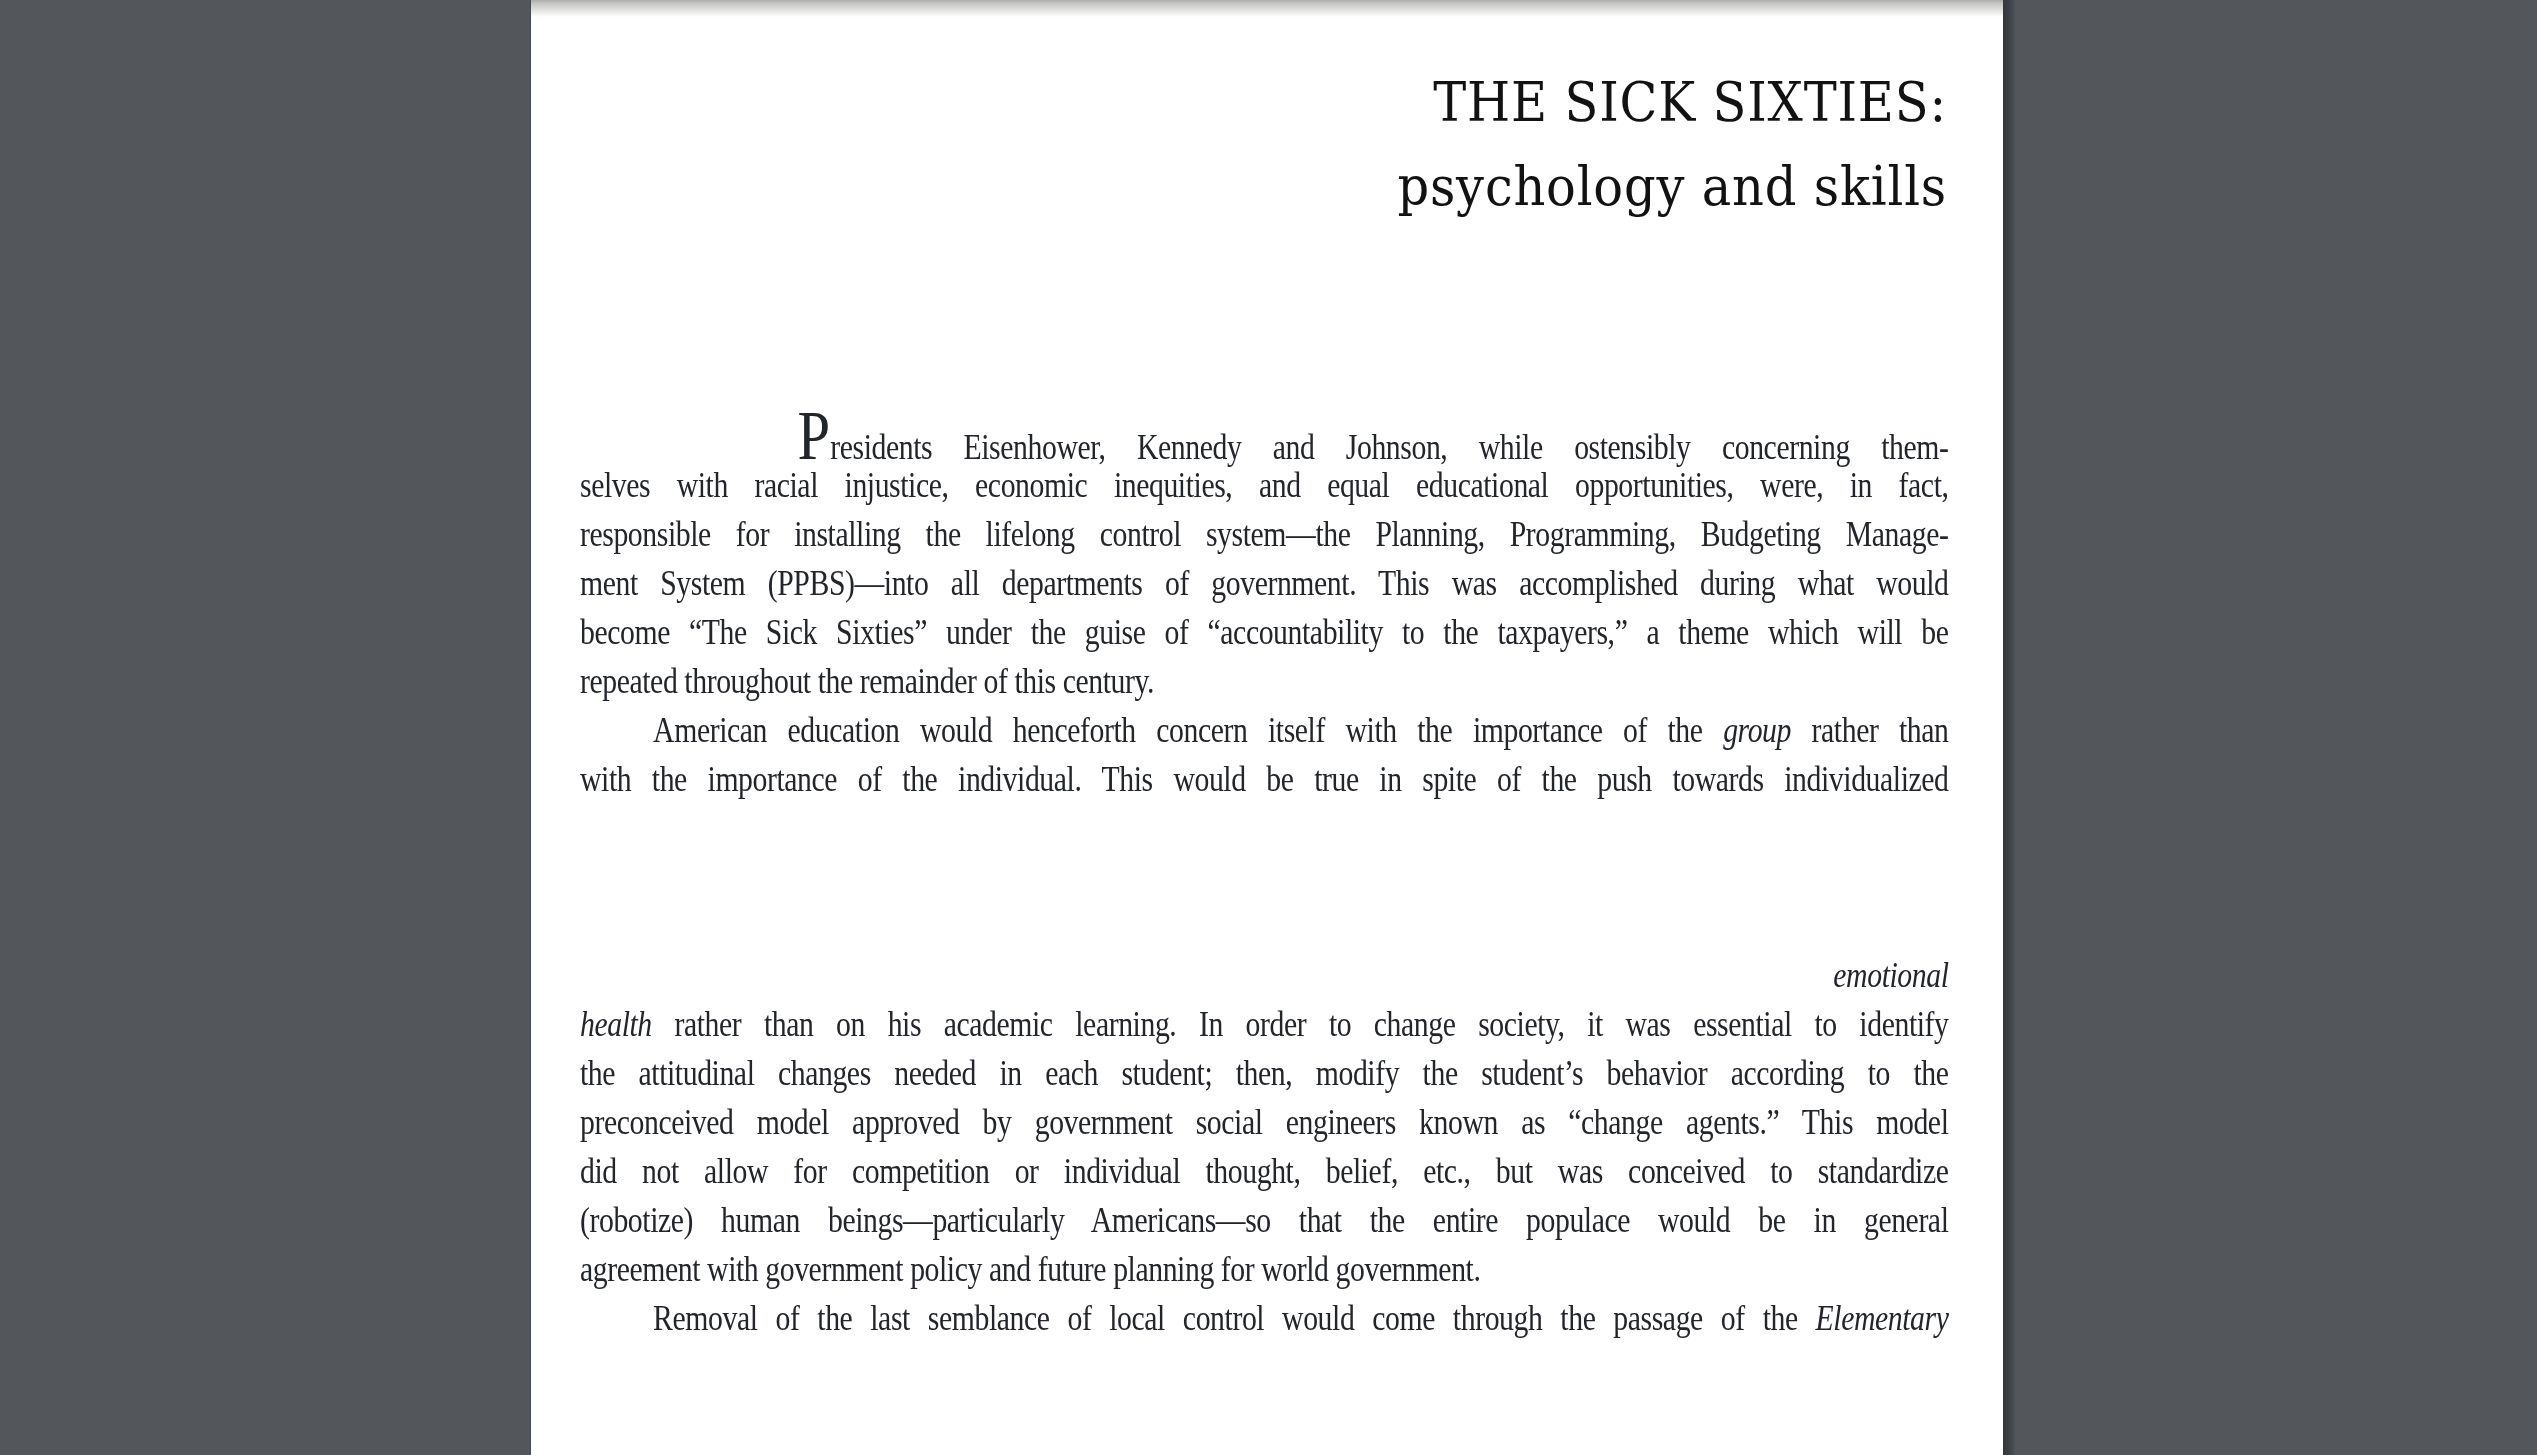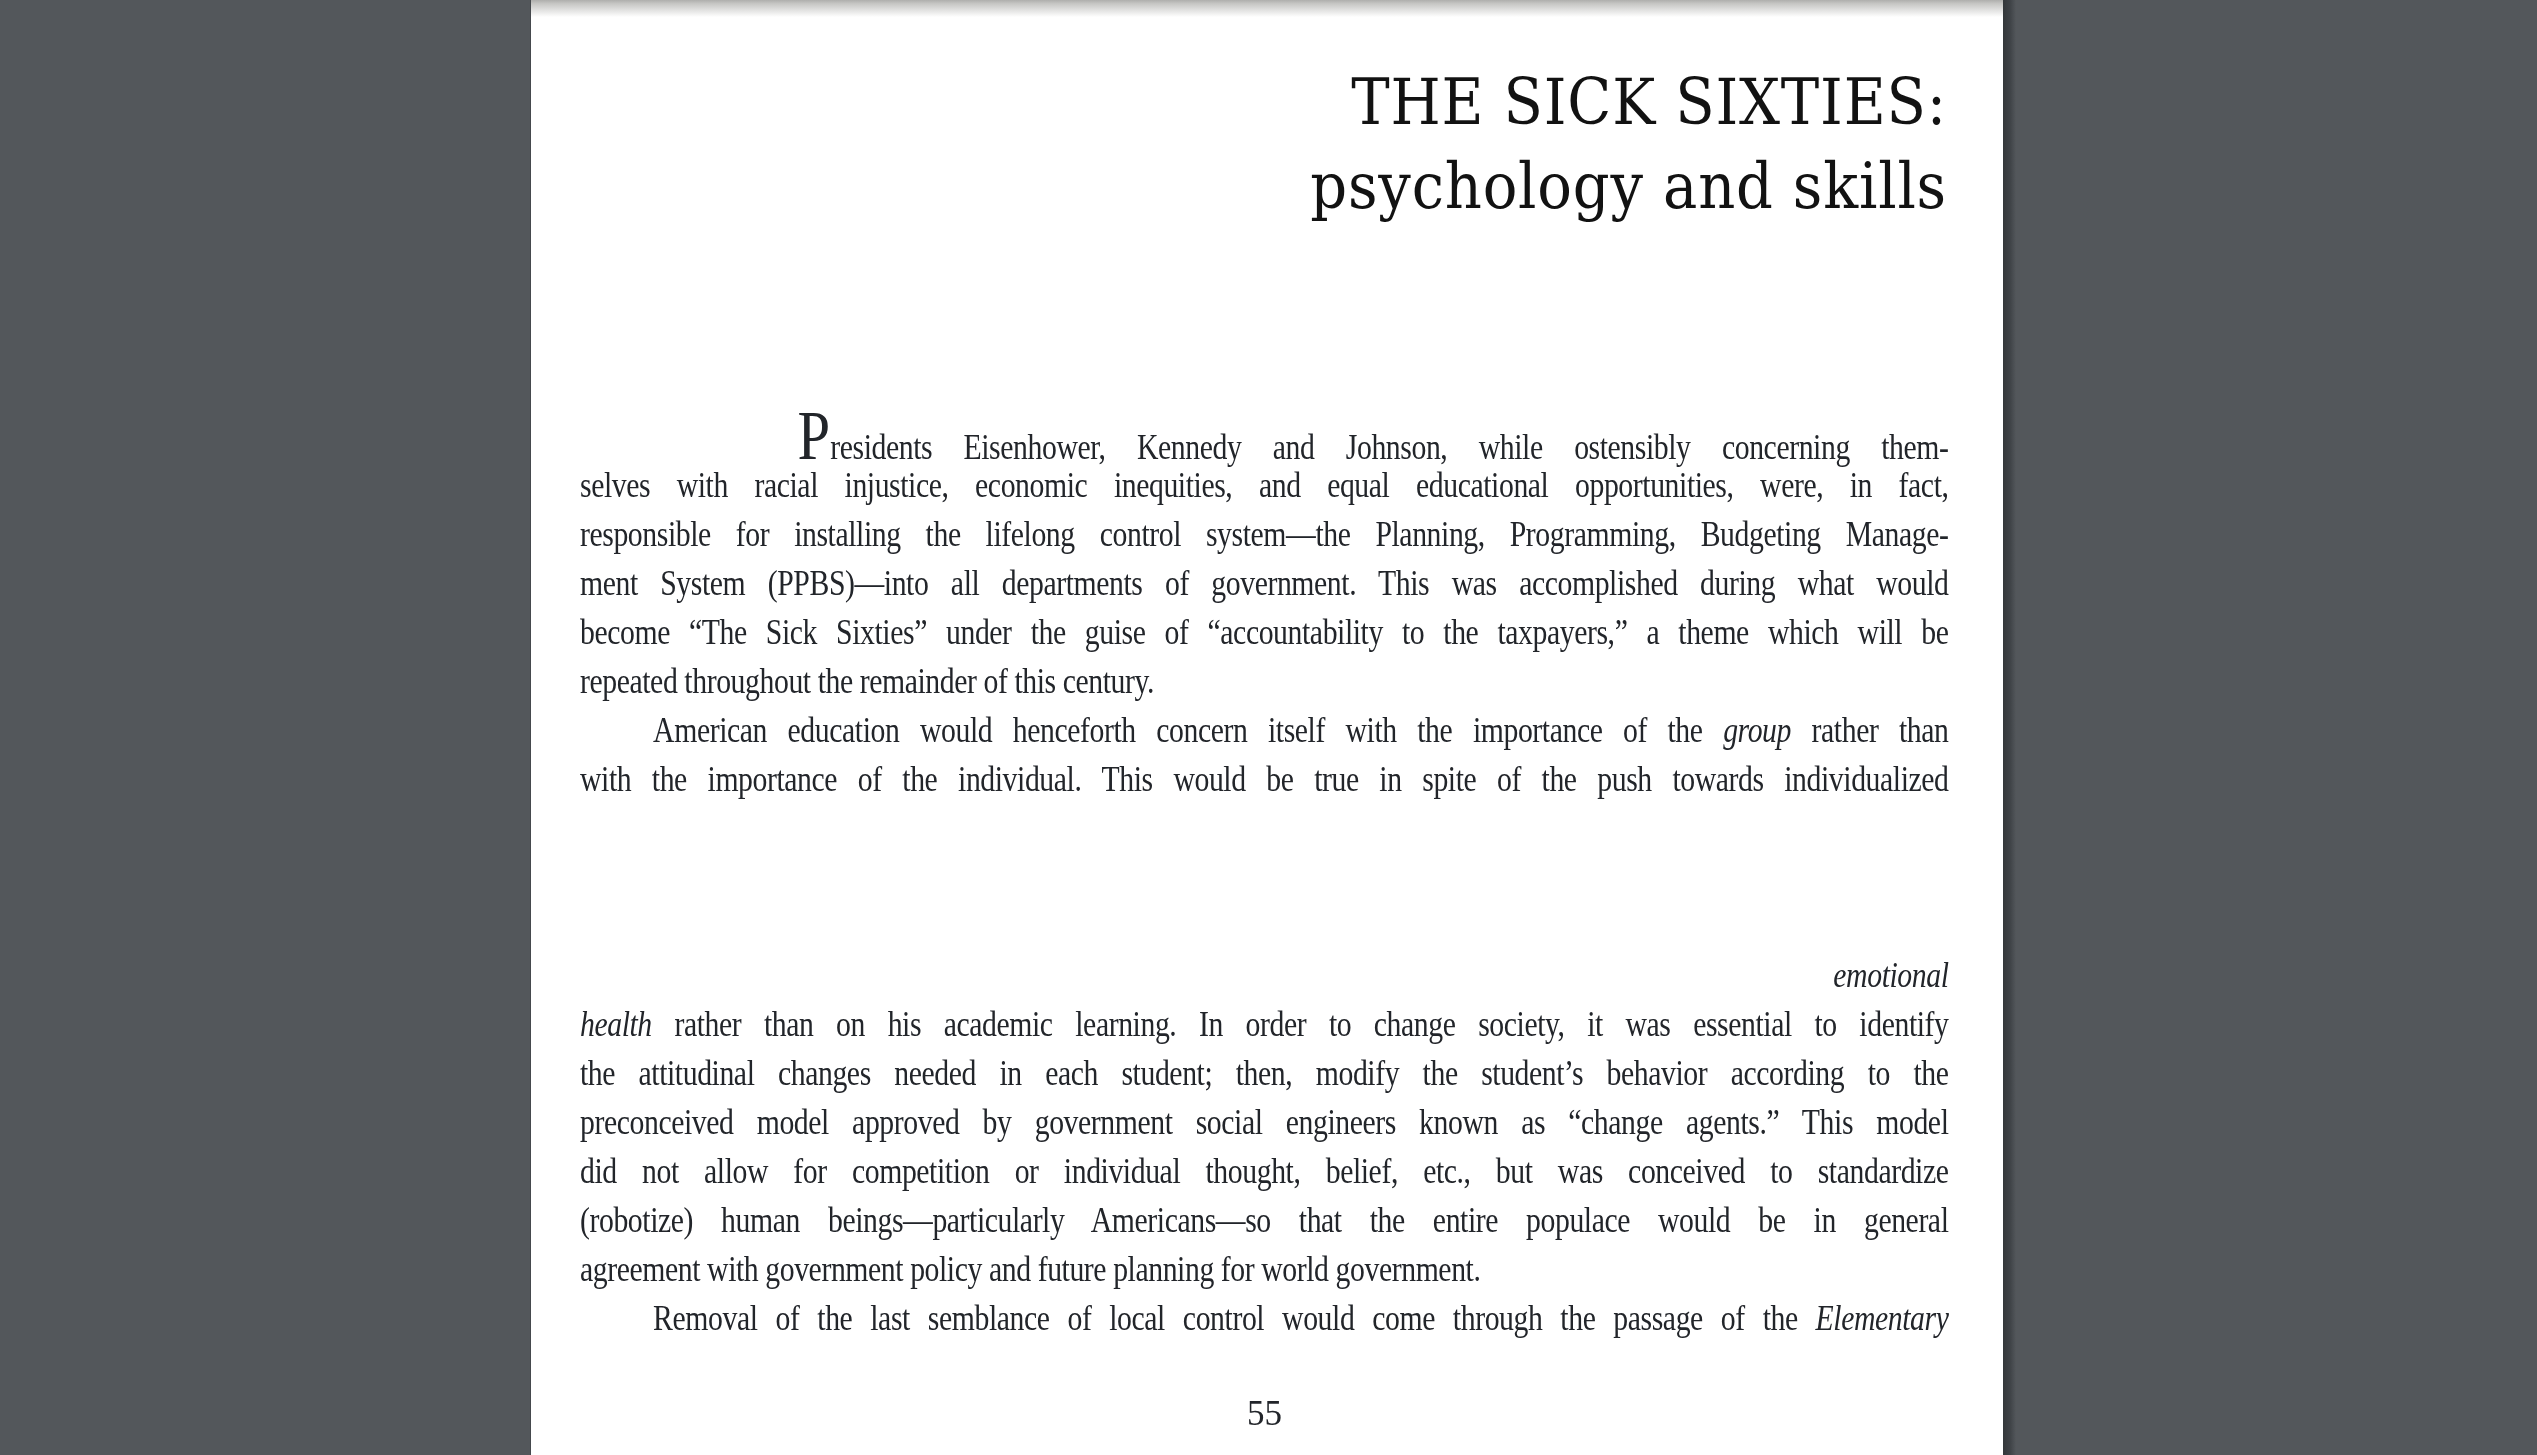--- a/index.html
+++ b/index.html
@@ -28,21 +28,21 @@
   }
   .page-top-edge{
     position:absolute;left:0;top:0;width:100%;height:18.7px;
     background:linear-gradient(to bottom,#aeaeac 0px,#c6c6c4 3.7px,#ffffff 17px);
   }
   
   .title-block{
     position:absolute;left:49px;right:56px;top:60px;
     text-align:right;
     font-family:"DejaVu Serif",serif;
-    font-size:64px;line-height:84px;
+    font-size:55px;line-height:84px;
     color:var(--c-title);
     letter-spacing:0.9px;
   }
   .title-line{transform:scaleX(0.9);transform-origin:100% 0;white-space:nowrap;}
   
   .body-text{
     position:absolute;left:49px;top:412px;width:1369px;
     color:var(--c-text);
   }
   .line{
@@ -97,16 +97,15 @@
         <div class="line right"><i>emotional</i></div>
         <div class="line"><i>health</i><span> rather than on his academic learning. In order to change society, it was essential to identify</span></div>
         <div class="line"><span>the attitudinal changes needed in each student; then, modify the student’s behavior according to the</span></div>
         <div class="line"><span>preconceived model approved by government social engineers known as “change agents.” This model</span></div>
         <div class="line"><span>did not allow for competition or individual thought, belief, etc., but was conceived to standardize</span></div>
         <div class="line"><span>(robotize) human beings—particularly Americans—so that the entire populace would be in general</span></div>
         <div class="line end"><span>agreement with government policy and future planning for world government.</span></div>
         <div class="line indent-para"><span>Removal of the last semblance of local control would come through the passage of the </span><i>Elementary</i></div>
       </div>
 
-    <div class="page-number">55</div>
   </div>
 </div>
 
 
 </body></html>

